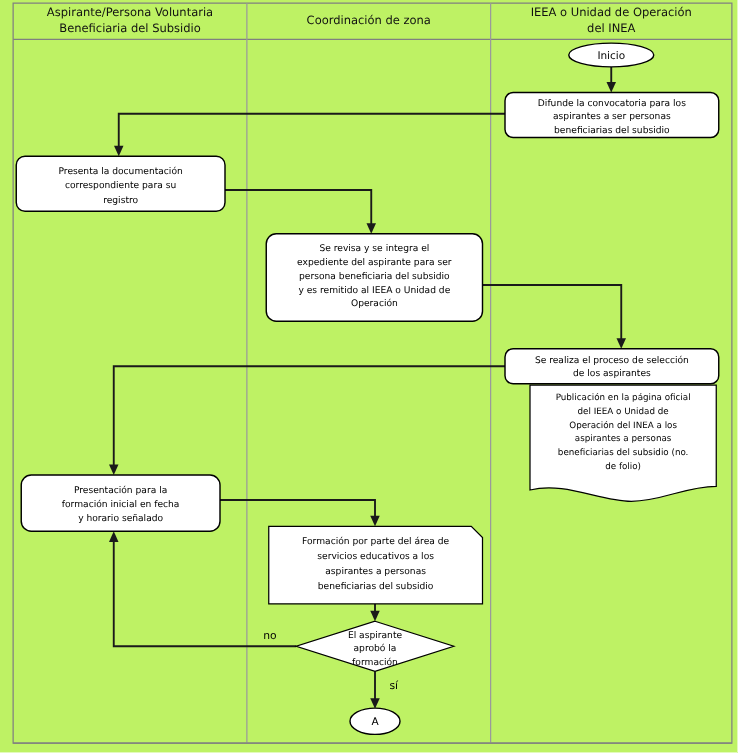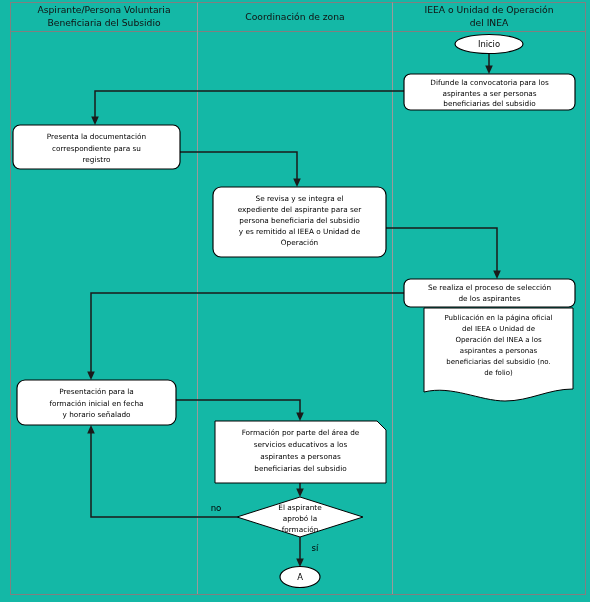--- a/index.html
+++ b/index.html
@@ -8,21 +8,21 @@
     padding: 0;
     background: #ffffff;
   }
   body {
     font-family: "DejaVu Sans", "Liberation Sans", sans-serif;
   }
   #flow-root {
     position: relative;
     width: 590px;
     height: 602px;
-    background: #14b8a6;
+    background: #bef264;
     overflow: hidden;
   }
   #flow-svg {
     position: absolute;
     left: 0;
     top: 0;
     width: 590px;
     height: 602px;
   }
   .swim-header-text {

